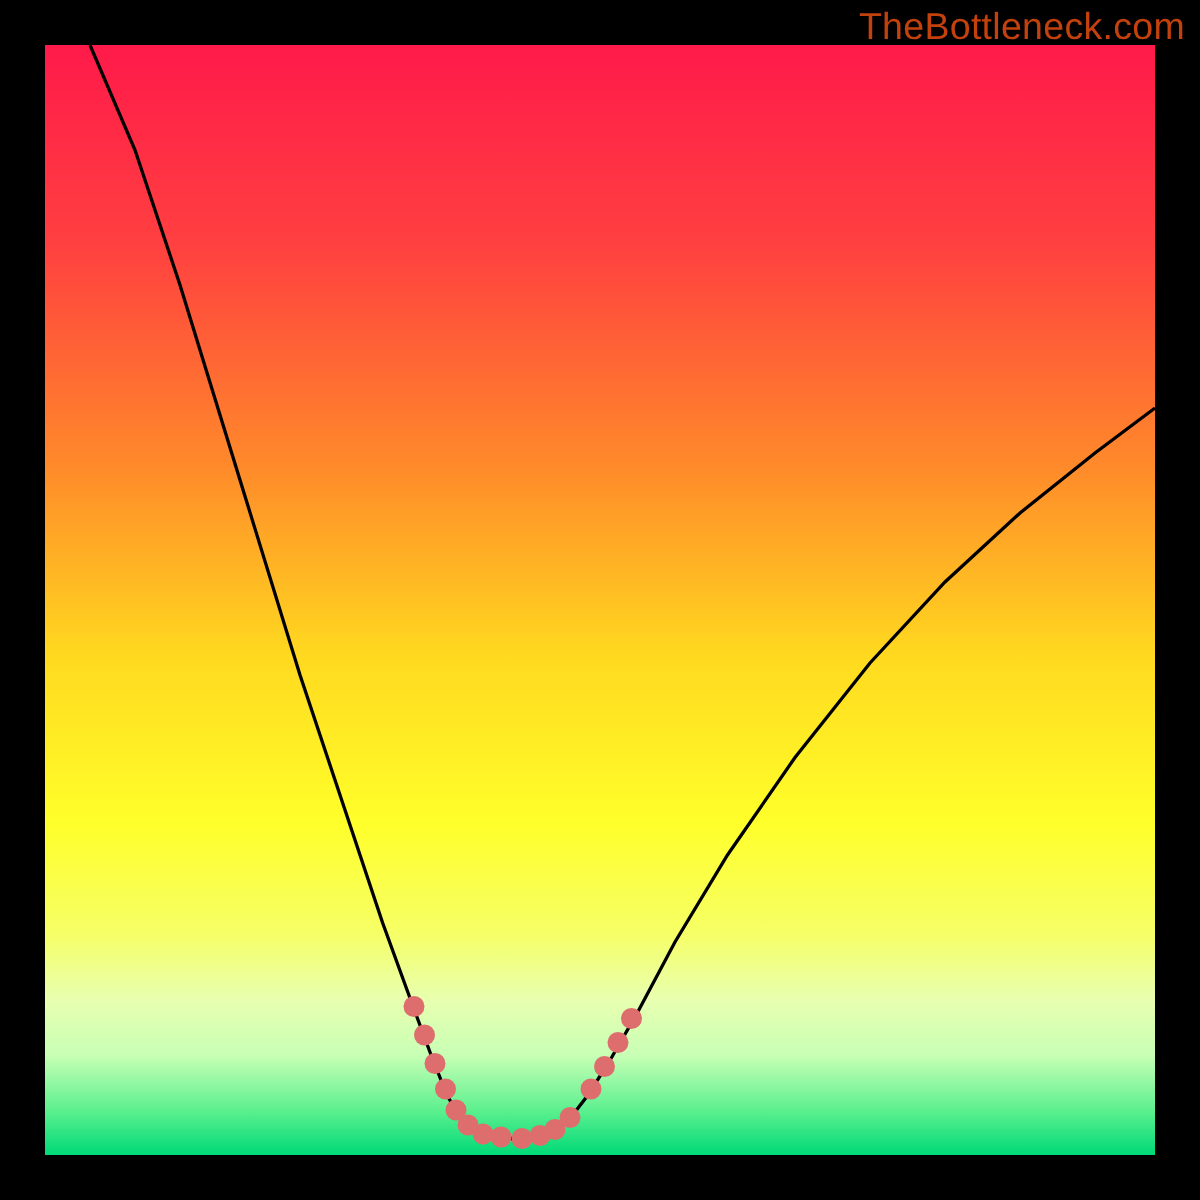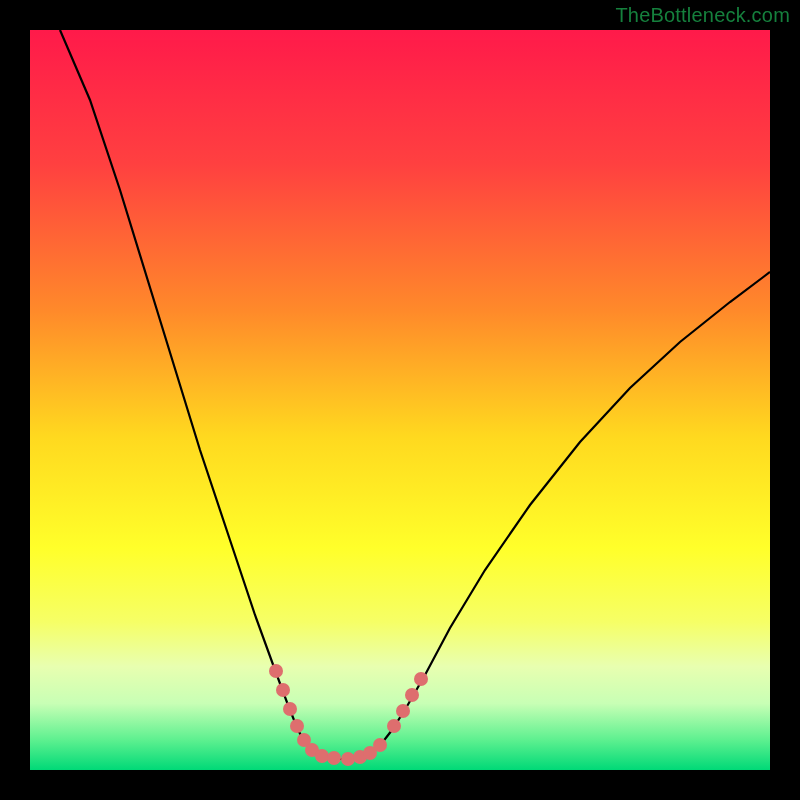--- a/index.html
+++ b/index.html
@@ -13,23 +13,23 @@
   .frame {
     position: relative;
     width: 800px;
     height: 800px;
     background: #000;
   }
   .watermark {
     position: absolute;
     top: 4px;
     right: 10px;
-    color: #15803d;
+    color: #c2410c;
     font-family: Arial, Helvetica, sans-serif;
-    font-size: 20px;
+    font-size: 25px;
     font-weight: 500;
     letter-spacing: 0.2px;
     z-index: 10;
   }
   .plot-area {
     position: absolute;
     left: 30px;
     top: 30px;
     width: 740px;
     height: 740px;

